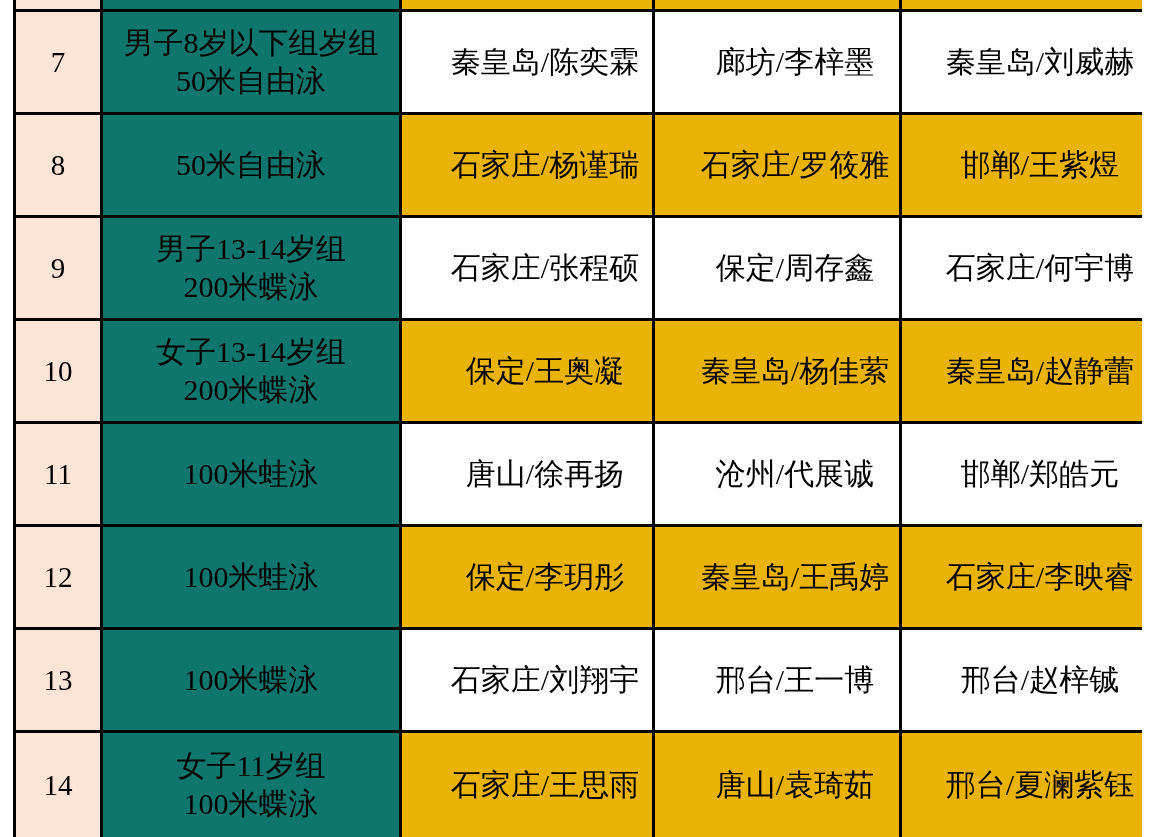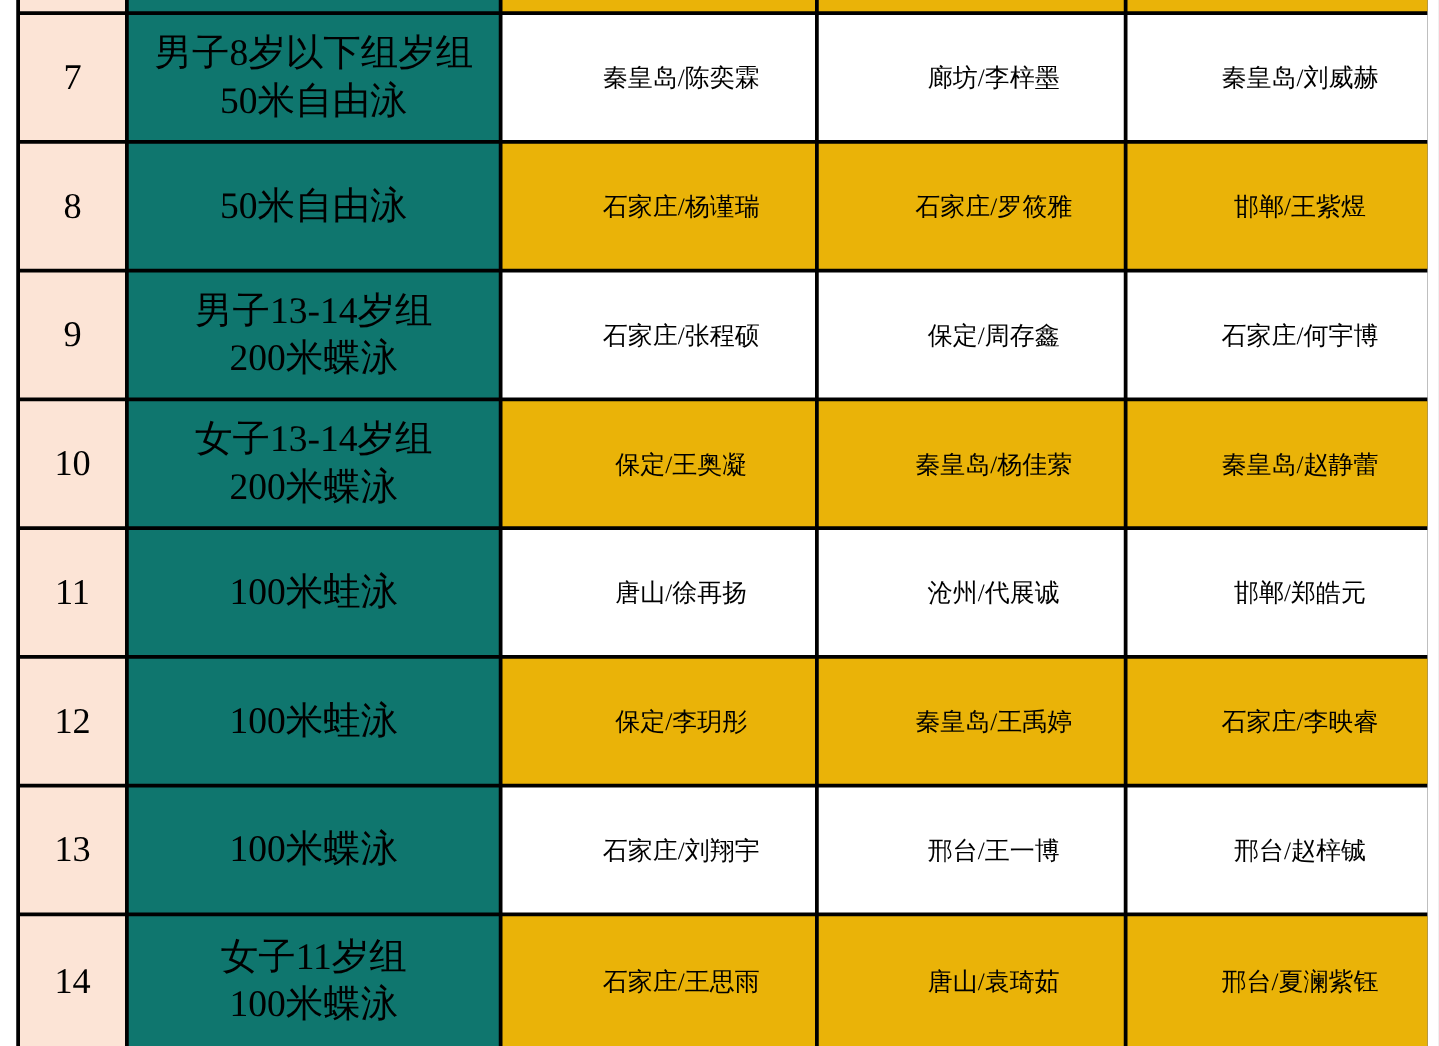--- a/index.html
+++ b/index.html
@@ -36,21 +36,21 @@
     display: flex;
     flex-direction: column;
     align-items: center;
     justify-content: center;
     text-align: center;
     overflow: hidden;
   }
 
   .c-num   { background: #FCE4D6; font-size: 29px; }
   .c-event { background: #0f766e; font-size: 30px; line-height: 38px; white-space: nowrap; }
-  .c-res   { background: #FFFFFF; font-size: 20px; white-space: nowrap; padding-left: 36px; }
+  .c-res   { background: #FFFFFF; font-size: 30px; white-space: nowrap; padding-left: 36px; }
   .row.even .c-res { background: #eab308; }
 </style>
 </head>
 <body>
 
 <div class="sheet">
 
   <div class="row even">
     <div class="cell c-num"></div>
     <div class="cell c-event"></div>

